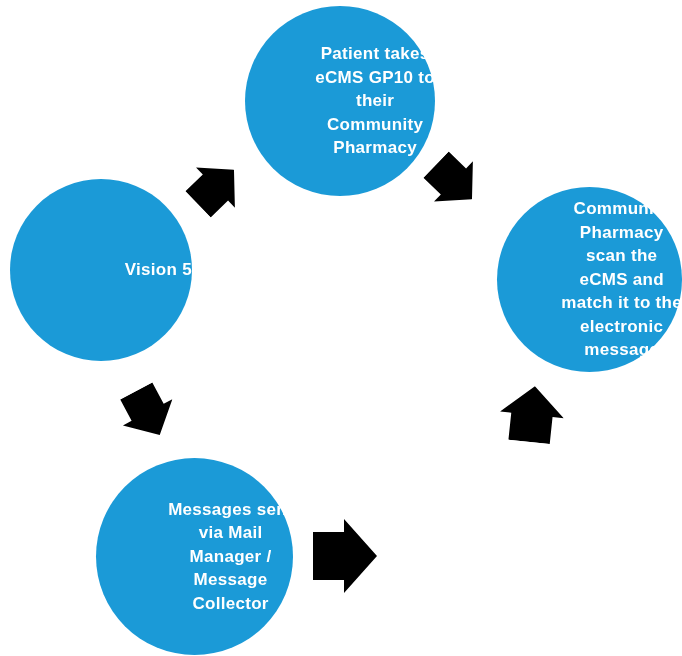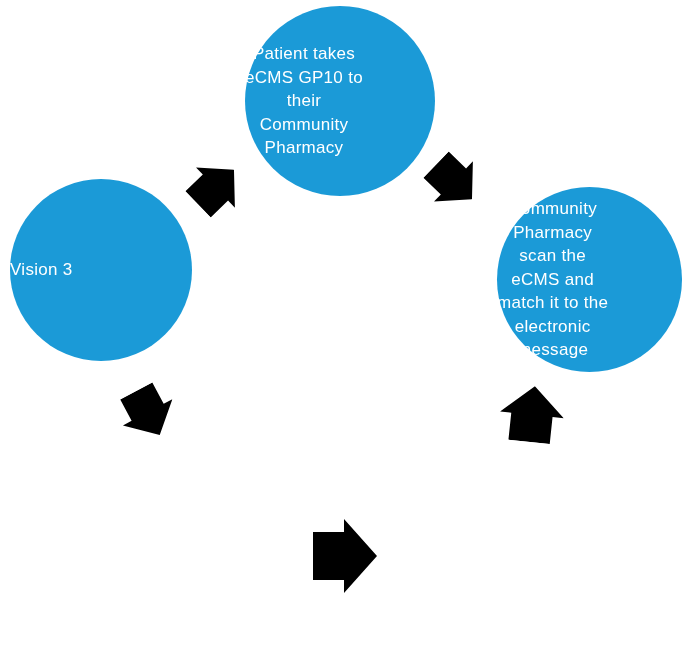--- a/index.html
+++ b/index.html
@@ -9,27 +9,28 @@
     height: 656px;
     background: #ffffff;
     overflow: hidden;
     font-family: "Liberation Sans", sans-serif;
   }
   .node {
     position: absolute;
     border-radius: 50%;
     display: flex;
     align-items: center;
-    justify-content: flex-start;
+    justify-content: flex-end;
     color: #ffffff;
     text-align: center;
     white-space: pre-line;
     font-size: 17px;
     line-height: 1.38;
     letter-spacing: 0.3px;
+    font-weight: bold;
   }
   .node-top          { left:245px; top:6px;   width:190px; height:190px; }
   .node-right        { left:497px; top:187px; width:185px; height:185px; }
   .node-left         { left:10px;  top:179px; width:182px; height:182px; }
   .node-bottom-left  { left:96px;  top:458px; width:197px; height:197px; }
   .node-bottom-right { left:399px; top:460px; width:196px; height:196px; }
   .arrow { position: absolute; }
   .arrow svg { display:block; width:100%; height:100%; }
   .arrow-ne  { left:191px; top:159px; width:50px; height:56px; transform:rotate(-44deg); }
   .arrow-se  { left:429px; top:154px; width:50px; height:56px; transform:rotate(44deg); }
@@ -54,23 +55,30 @@
     <span>Community
 Pharmacy
 scan the
 eCMS and
 match it to the
 electronic
 message</span>
   </div>
 
   <div class="node node-left" style="background-color: rgb(27, 154, 215);">
-    <span>Vision 3</span>
+    <span>Vision 5</span>
   </div>
 
+  <div class="node node-bottom-left" style="background-color: rgb(27, 154, 215);">
+    <span>Messages sent
+via Mail
+Manager /
+Message
+Collector</span>
+  </div>
 
 
   <div class="arrow arrow-ne">
     <svg viewBox="0 0 64 74" preserveAspectRatio="none" aria-hidden="true">
       <polygon points="0,13 31,13 31,0 64,37 31,74 31,61 0,61" fill="#000000"></polygon>
     </svg>
   </div>
 
   <div class="arrow arrow-se">
     <svg viewBox="0 0 64 74" preserveAspectRatio="none" aria-hidden="true">

